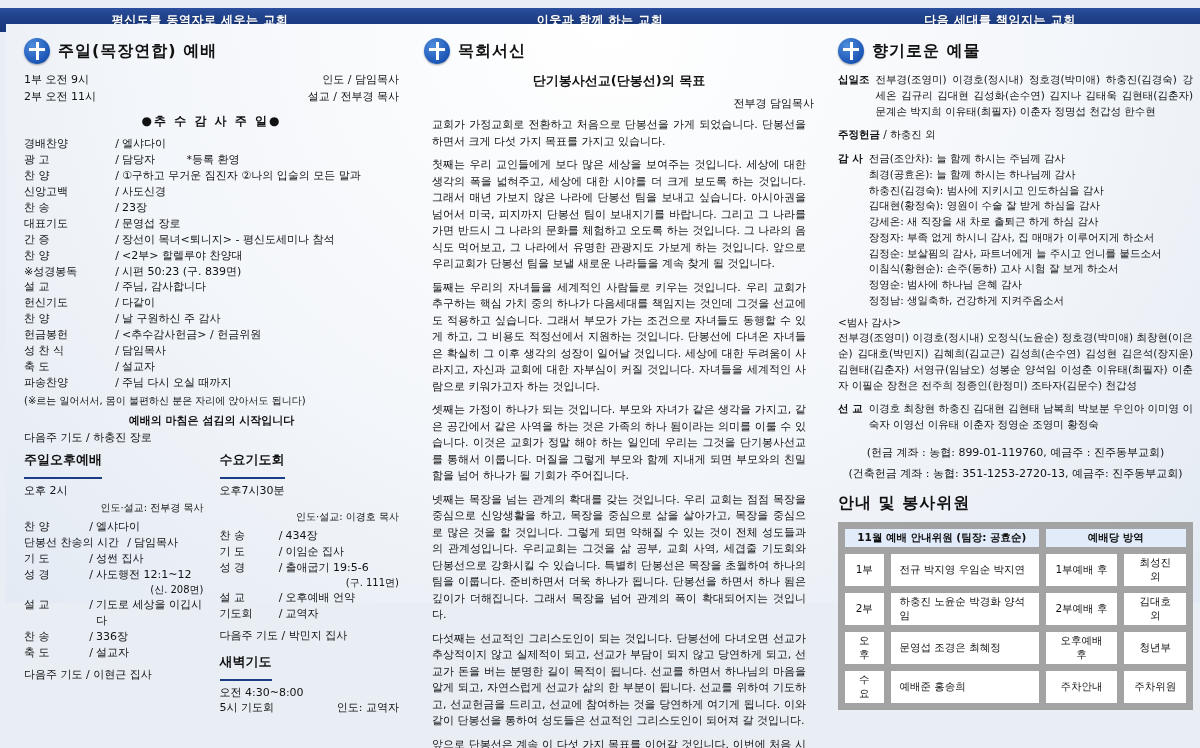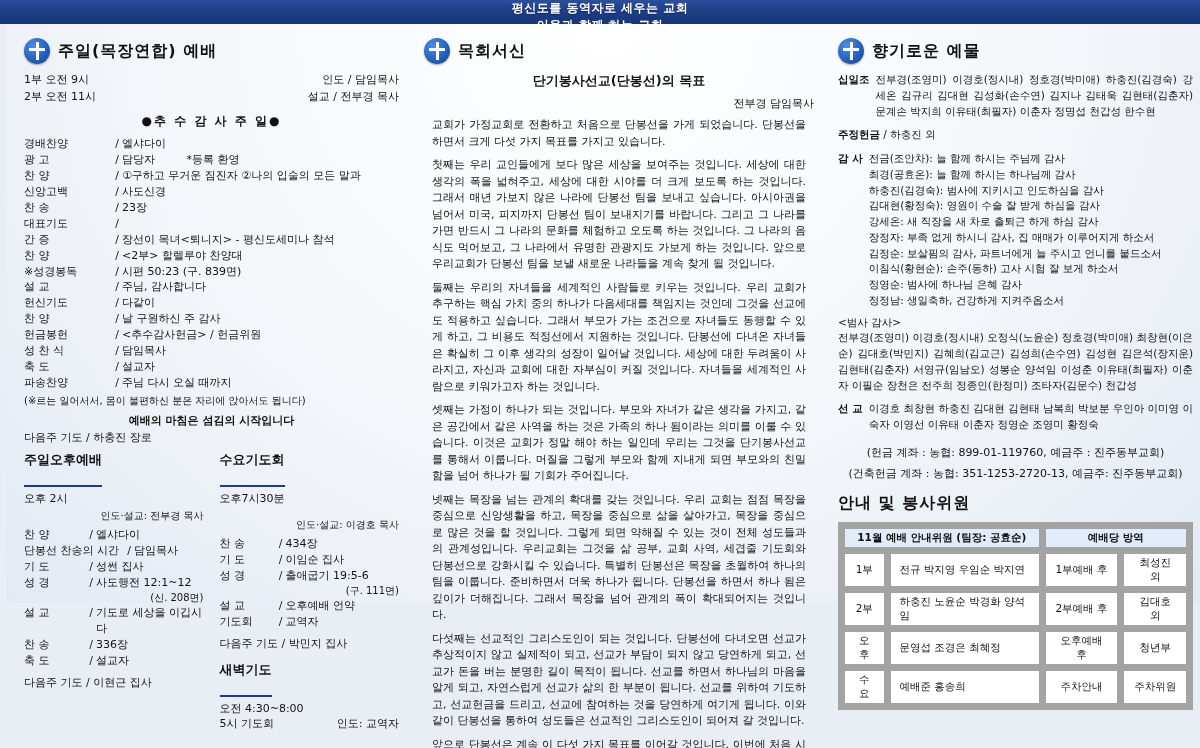--- a/index.html
+++ b/index.html
@@ -6,23 +6,23 @@
   body{
     width:1200px;height:748px;
     background:#e9eef5;
     font-family:"DejaVu Sans","Liberation Sans",sans-serif;
     font-size:11px;color:#111;
     overflow:hidden;
     position:relative;
   }
   
   .banner{
-    position:absolute;top:0;left:0;width:1200px;height:24px;
+    position:absolute;top:8px;left:0;width:1200px;height:24px;
     background:linear-gradient(180deg,#2b4f9e 0%,#1e3f86 45%,#16357a 100%);
-    display:flex;align-items:center;flex-direction:column;
+    display:flex;align-items:center;
   }
   .banner .bcell{
     flex:1;text-align:center;color:#fff;font-size:12px;font-weight:bold;
     letter-spacing:.5px;
     text-shadow:0 1px 1px rgba(0,0,0,.4);
   }
   .page{
     position:absolute;top:24px;left:6px;width:1200px;height:579px;
     background:
       radial-gradient(ellipse at 50% 0%, #ffffff 0%, #f3f6fa 55%, #e3eaf3 100%);
@@ -60,21 +60,21 @@
   .kv .v{flex:1;}
 
   .row2{display:flex;justify-content:space-between;font-size:11px;line-height:1.5;}
 
   .divider-title{
     text-align:center;font-weight:bold;font-size:12px;margin:8px 0 6px;
     letter-spacing:2px;
   }
   .underline-title{
     font-weight:bold;font-size:13px;border-bottom:2px solid #1b3d86;
-    display:inline-block;padding-bottom:16px;margin-bottom:4px;
+    display:inline-block;padding-bottom:8px;margin-bottom:4px;
   }
   .note{font-size:10px;line-height:1.4;}
   .para{font-size:11px;line-height:1.5;text-align:justify;margin:0 8px 7px;}
 
   
   .twocol{display:flex;gap:16px;margin-top:6px;}
   .twocol > div{flex:1;}
 
   
   table.ann{
@@ -150,20 +150,21 @@
         <span class="v">사도신경</span>
       </div>
       <div class="kv">
         <span class="k">찬     송</span>
         <span class="sep">/</span>
         <span class="v">23장</span>
       </div>
       <div class="kv">
         <span class="k">대표기도</span>
         <span class="sep">/</span>
+        <span class="v">문영섭 장로</span>
       </div>
       <div class="kv">
         <span class="k">간     증</span>
         <span class="sep">/</span>
         <span class="v">장선이 목녀&lt;퇴니지&gt; - 평신도세미나 참석</span>
       </div>
       <div class="kv">
         <span class="k">찬     양</span>
         <span class="sep">/</span>
         <span class="v">&lt;2부&gt; 할렐루야 찬양대</span>

